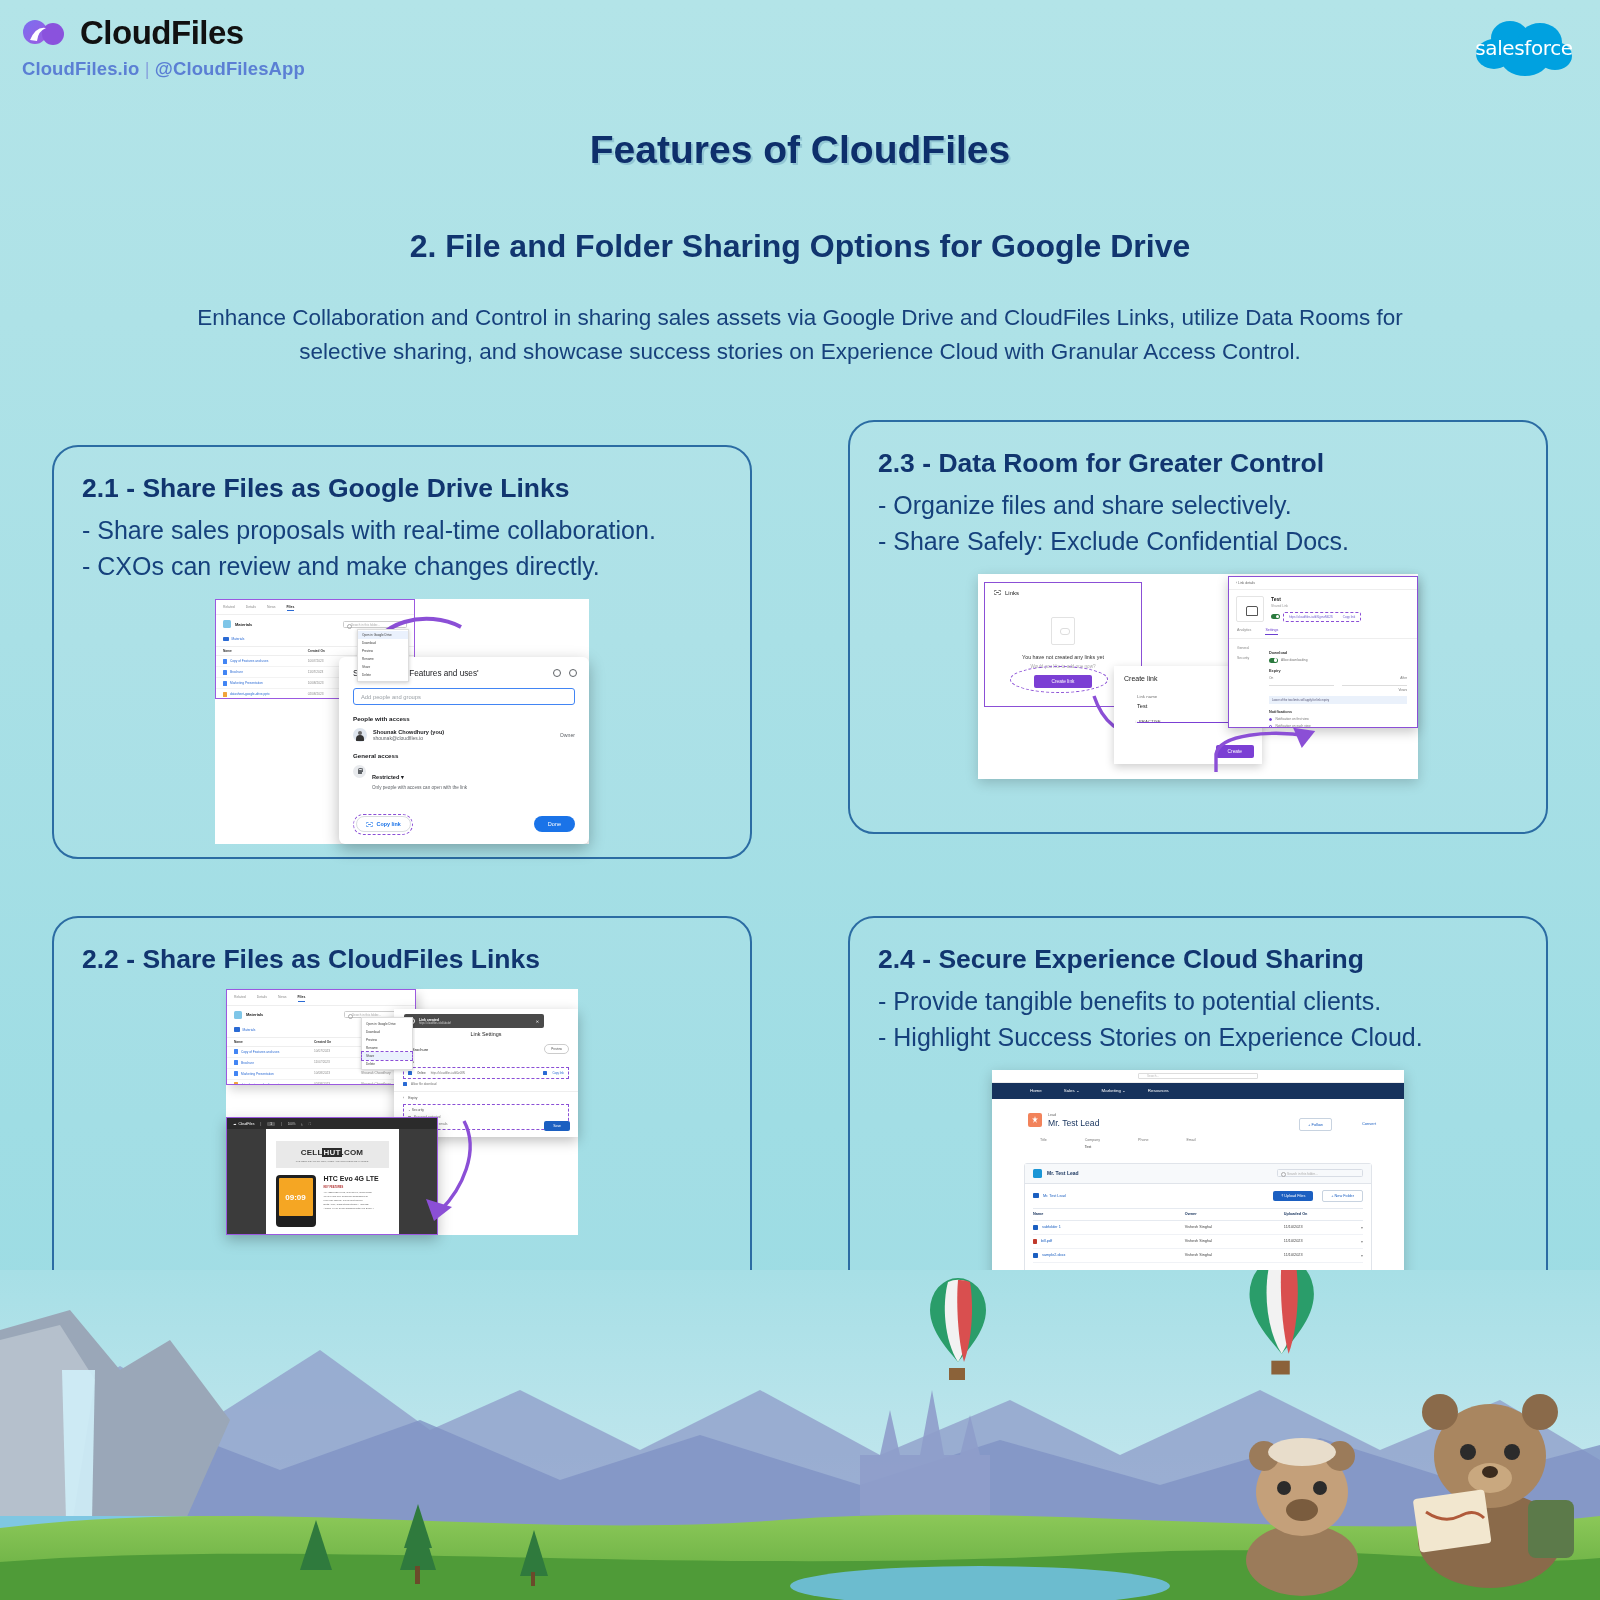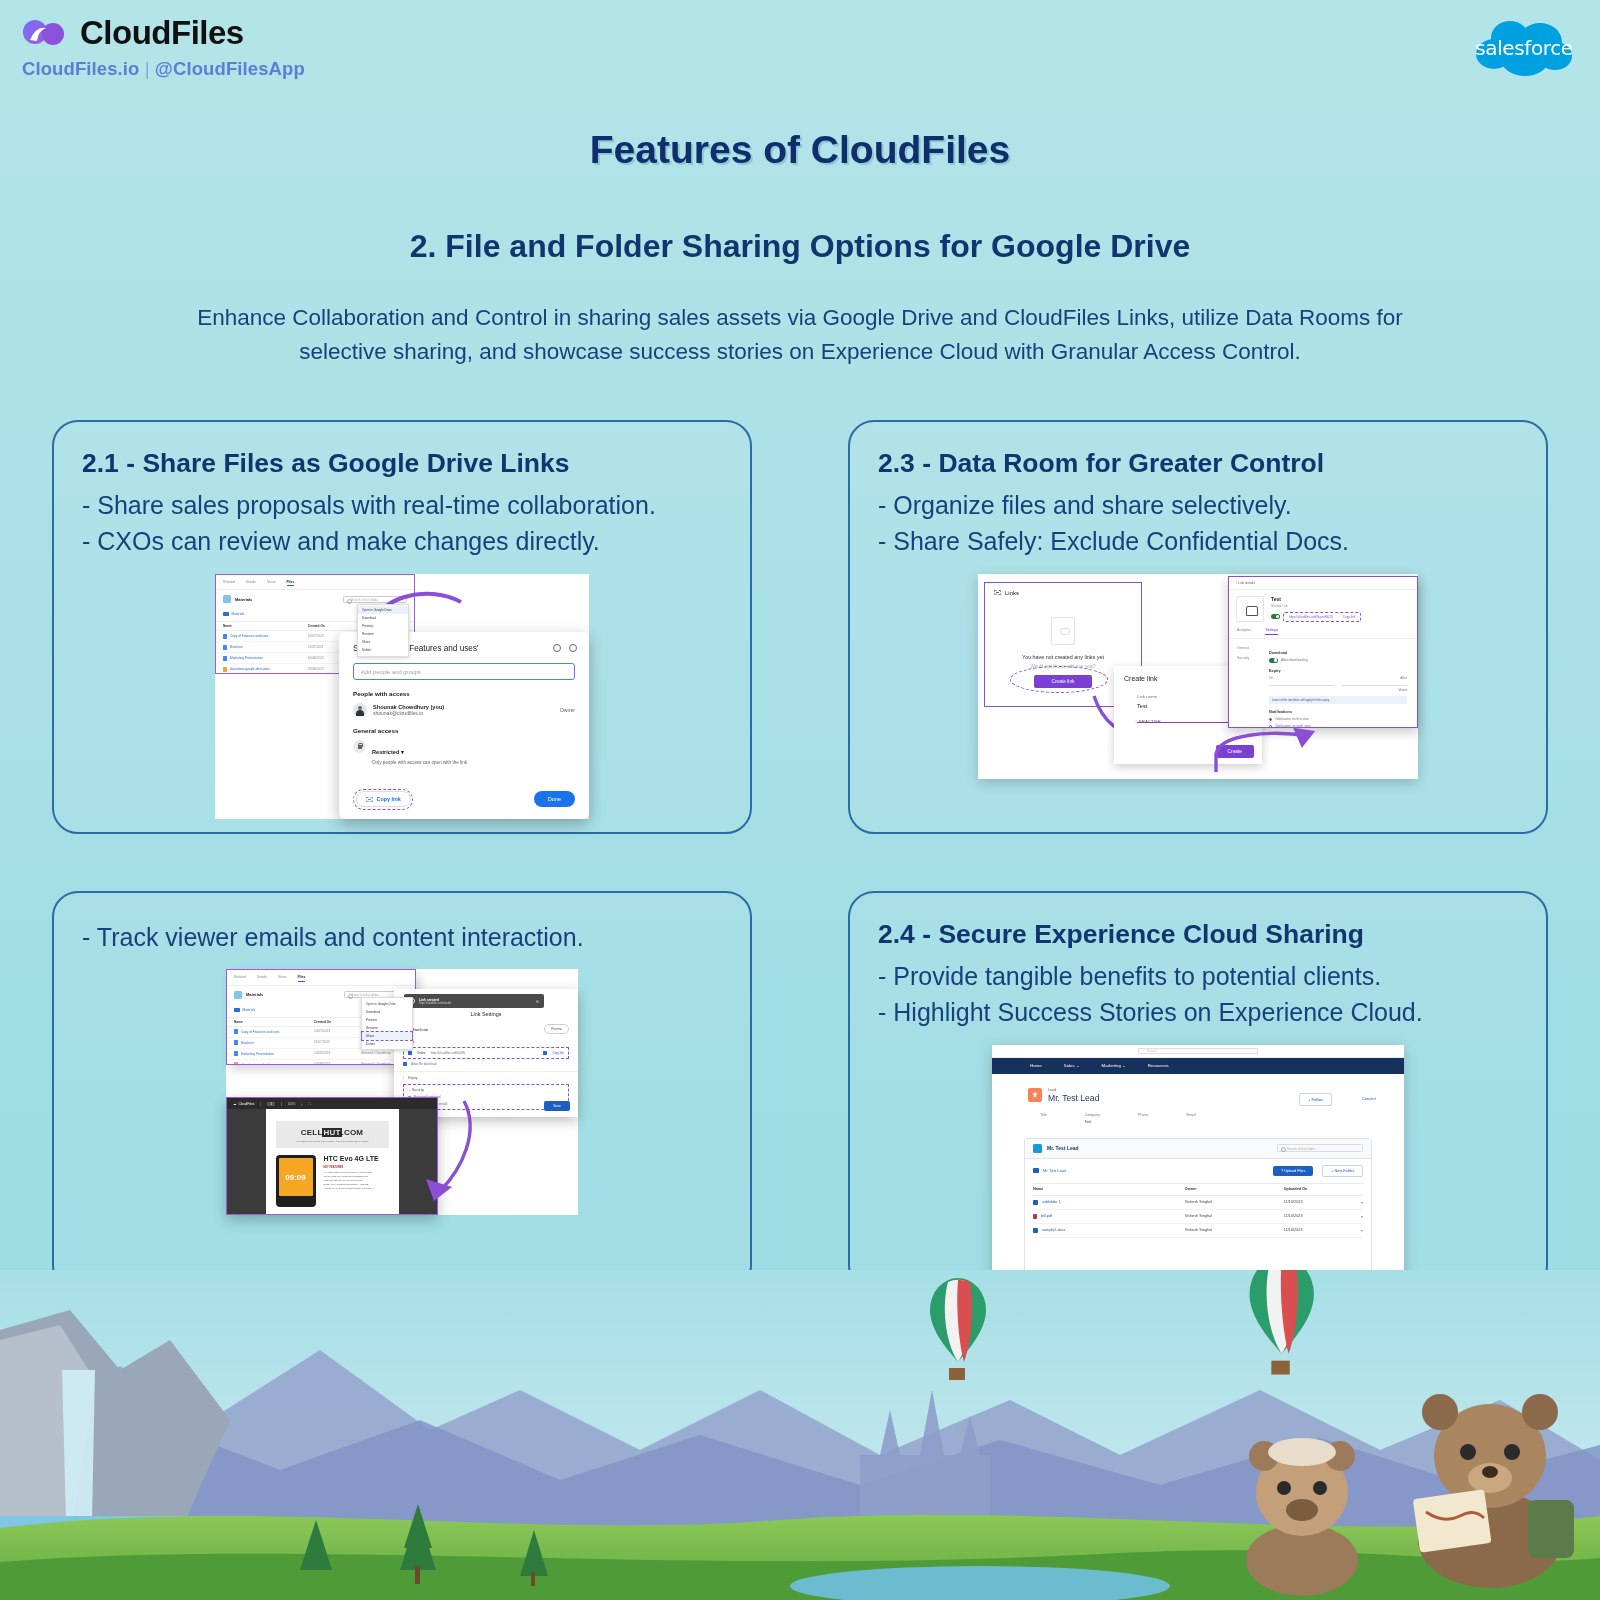--- a/index.html
+++ b/index.html
@@ -50,21 +50,21 @@
     position: absolute; left: 52px; top: 420px;
     width: 1496px;
     display: grid; grid-template-columns: 700px 700px; gap: 22px 96px;
   }
   .card {
     border: 2px solid #2b6ca3;
     border-radius: 26px;
     padding: 26px 28px 18px 28px;
     background: rgba(255,255,255,0.05);
   }
-  .card-1 { height: 414px; }
+  .card-1 { height: 414px; margin-top: 25px; }
   .card-3 { height: 414px; }
   .card-2 { height: 400px; margin-top: 35px; }
   .card-4 { height: 400px; margin-top: 35px; }
   .card-title { font-size: 26.5px; font-weight: 700; color: #11356f; margin-bottom: 8px; }
   .card-line { font-size: 25px; font-weight: 400; color: #16417c; line-height: 1.45; }
 
   .shot-wrap { margin-top: 14px; display: flex; justify-content: center; }
 
   
   .shot { position: relative; background: #fff; }
@@ -515,21 +515,21 @@
 
         <svg class="arrow-svg" style="left:232px; top:150px;" width="112" height="52">
           <path d="M6 48 L6 30 C 10 10, 60 6, 100 12" stroke="#8b4fd6" stroke-width="3.4" fill="none"></path>
           <path d="M86 0 L106 10 L88 22 Z" fill="#8b4fd6" transform="rotate(-18 96 11)"></path>
         </svg>
       </div>
     </div>
   </div>
 
   <div class="card card-2">
-    <div class="card-line">- Track viewer emails and content interaction.</div>
+    <div class="card-title">2.2 - Share Files as CloudFiles Links</div>
 
     <div class="shot-wrap">
       <div class="shot s22">
         <div class="w1">
           <div class="tabbar">
             <span>Related</span>
             <span>Details</span>
             <span>News</span>
             <span class="on">Files</span>
           </div>

